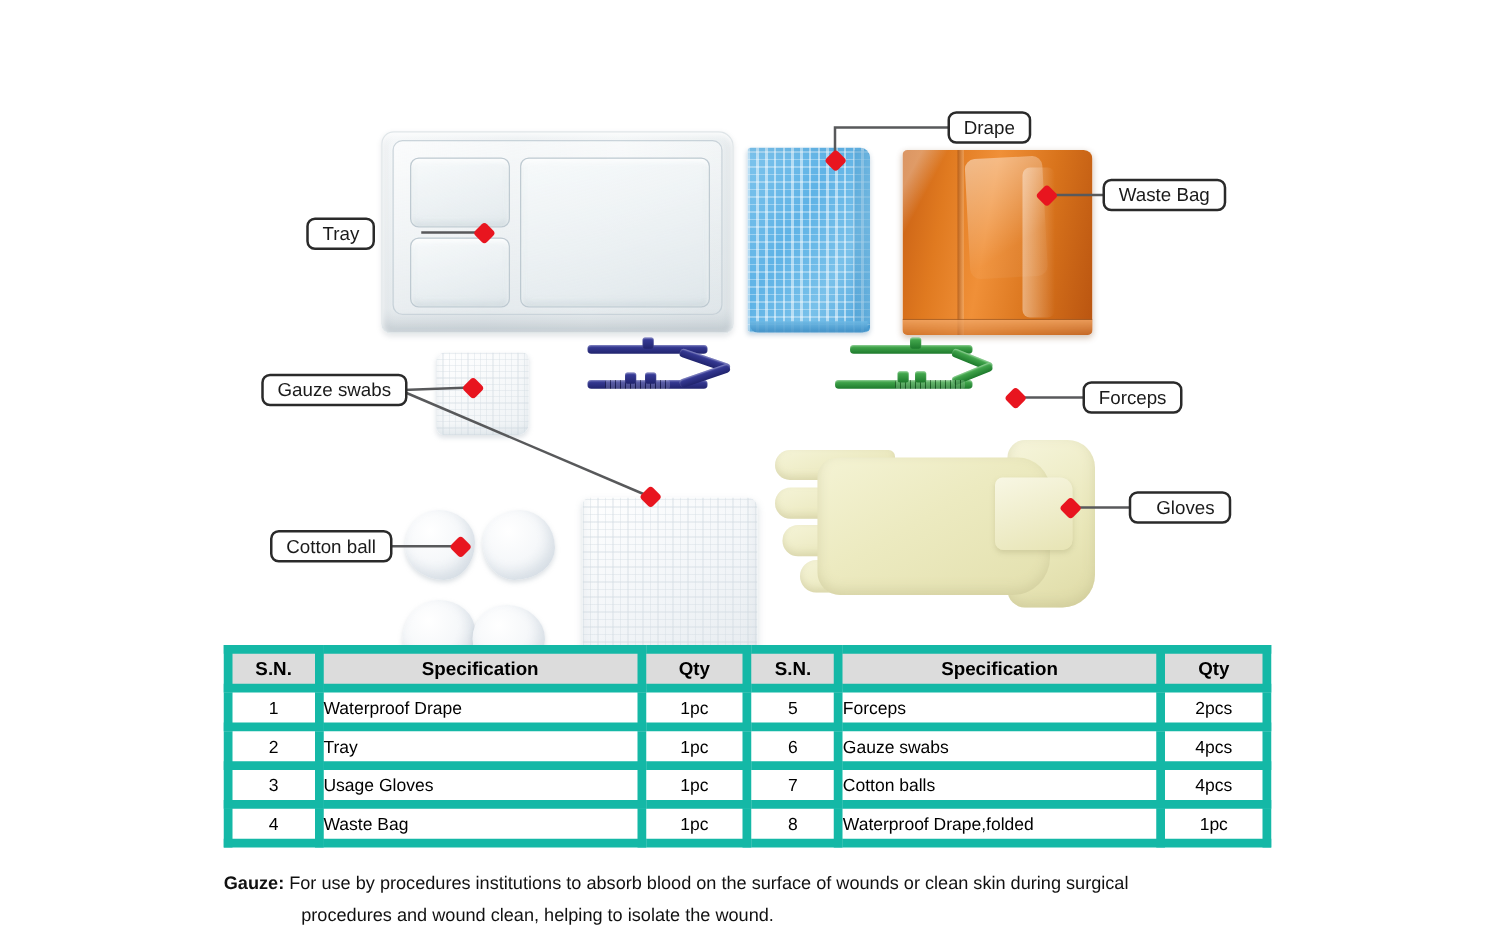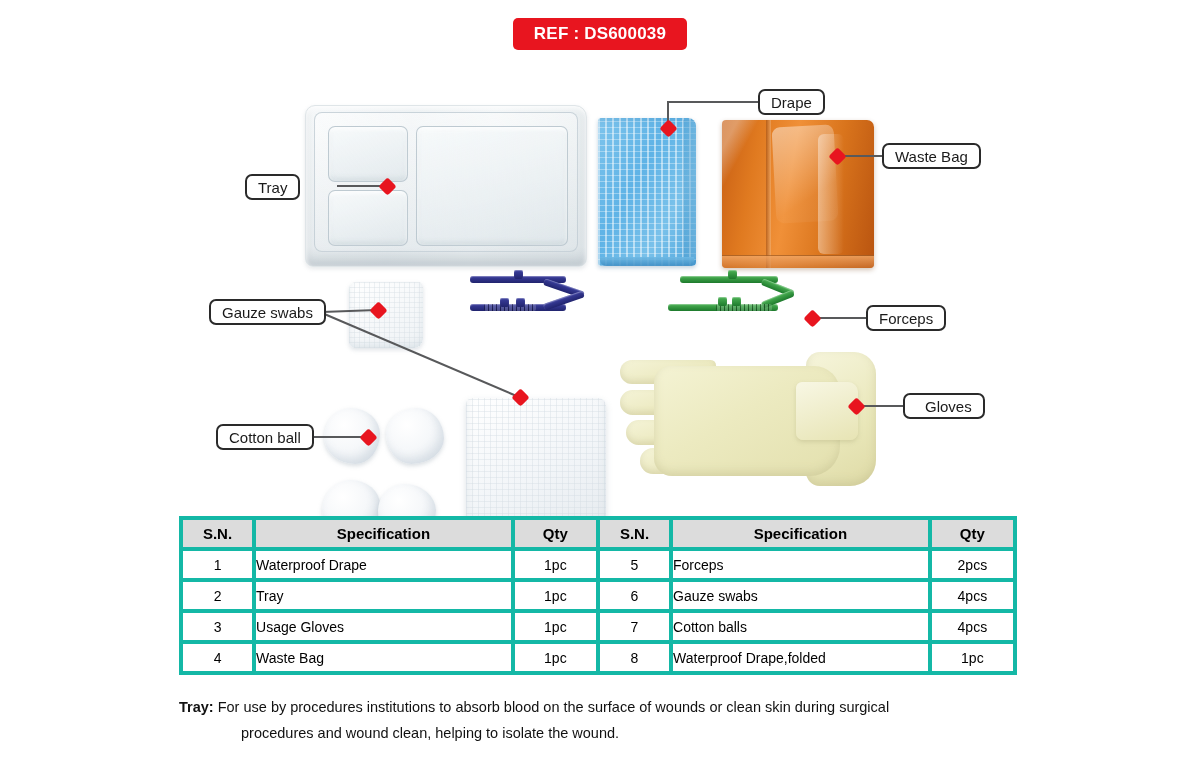--- a/index.html
+++ b/index.html
@@ -240,21 +240,21 @@
   #spec-table {
     position: absolute;
     left: 179px;
     top: 516px;
     width: 838px;
     border-collapse: collapse;
     font-size: 14px;
     background: #ffffff;
   }
   #spec-table th, #spec-table td {
-    border: 4px solid #14b8a6;
+    border: 7px solid #14b8a6;
     height: 31px;
     padding: 0 0;
     box-sizing: border-box;
   }
   #spec-table thead th {
     background: #dcdcdc;
     font-weight: bold;
     font-size: 15px;
     text-align: center;
   }
@@ -275,21 +275,20 @@
     color: #111;
   }
   #usage-label { font-weight: bold; }
   #usage-line2 { display: block; padding-left: 62px; }
 </style>
 </head>
 <body>
 
 <div id="page">
 
-  <div id="ref-badge">REF : DS600039</div>
 
   <div id="stage">
 
     <div class="prod" id="tray">
       <div id="tray-rim"></div>
       <div class="tray-cell" id="tray-cell-big"></div>
       <div class="tray-cell" id="tray-cell-top"></div>
       <div class="tray-cell" id="tray-cell-bot"></div>
     </div>
 
@@ -422,18 +421,18 @@
         <td class="c-spec">Waste Bag</td>
         <td class="c-qty">1pc</td>
         <td class="c-sn divider-left">8</td>
         <td class="c-spec">Waterproof  Drape,folded</td>
         <td class="c-qty">1pc</td>
       </tr>
     </tbody>
   </table>
 
   <div id="usage">
-    <span id="usage-label">Tray:</span>
+    <span id="usage-label">Gauze:</span>
     <span>For use by procedures institutions to absorb blood on the surface of wounds or clean skin during surgical</span>
     <span id="usage-line2">procedures and wound clean, helping to isolate the wound.</span>
   </div>
 
 </div>
 
 </body></html>

